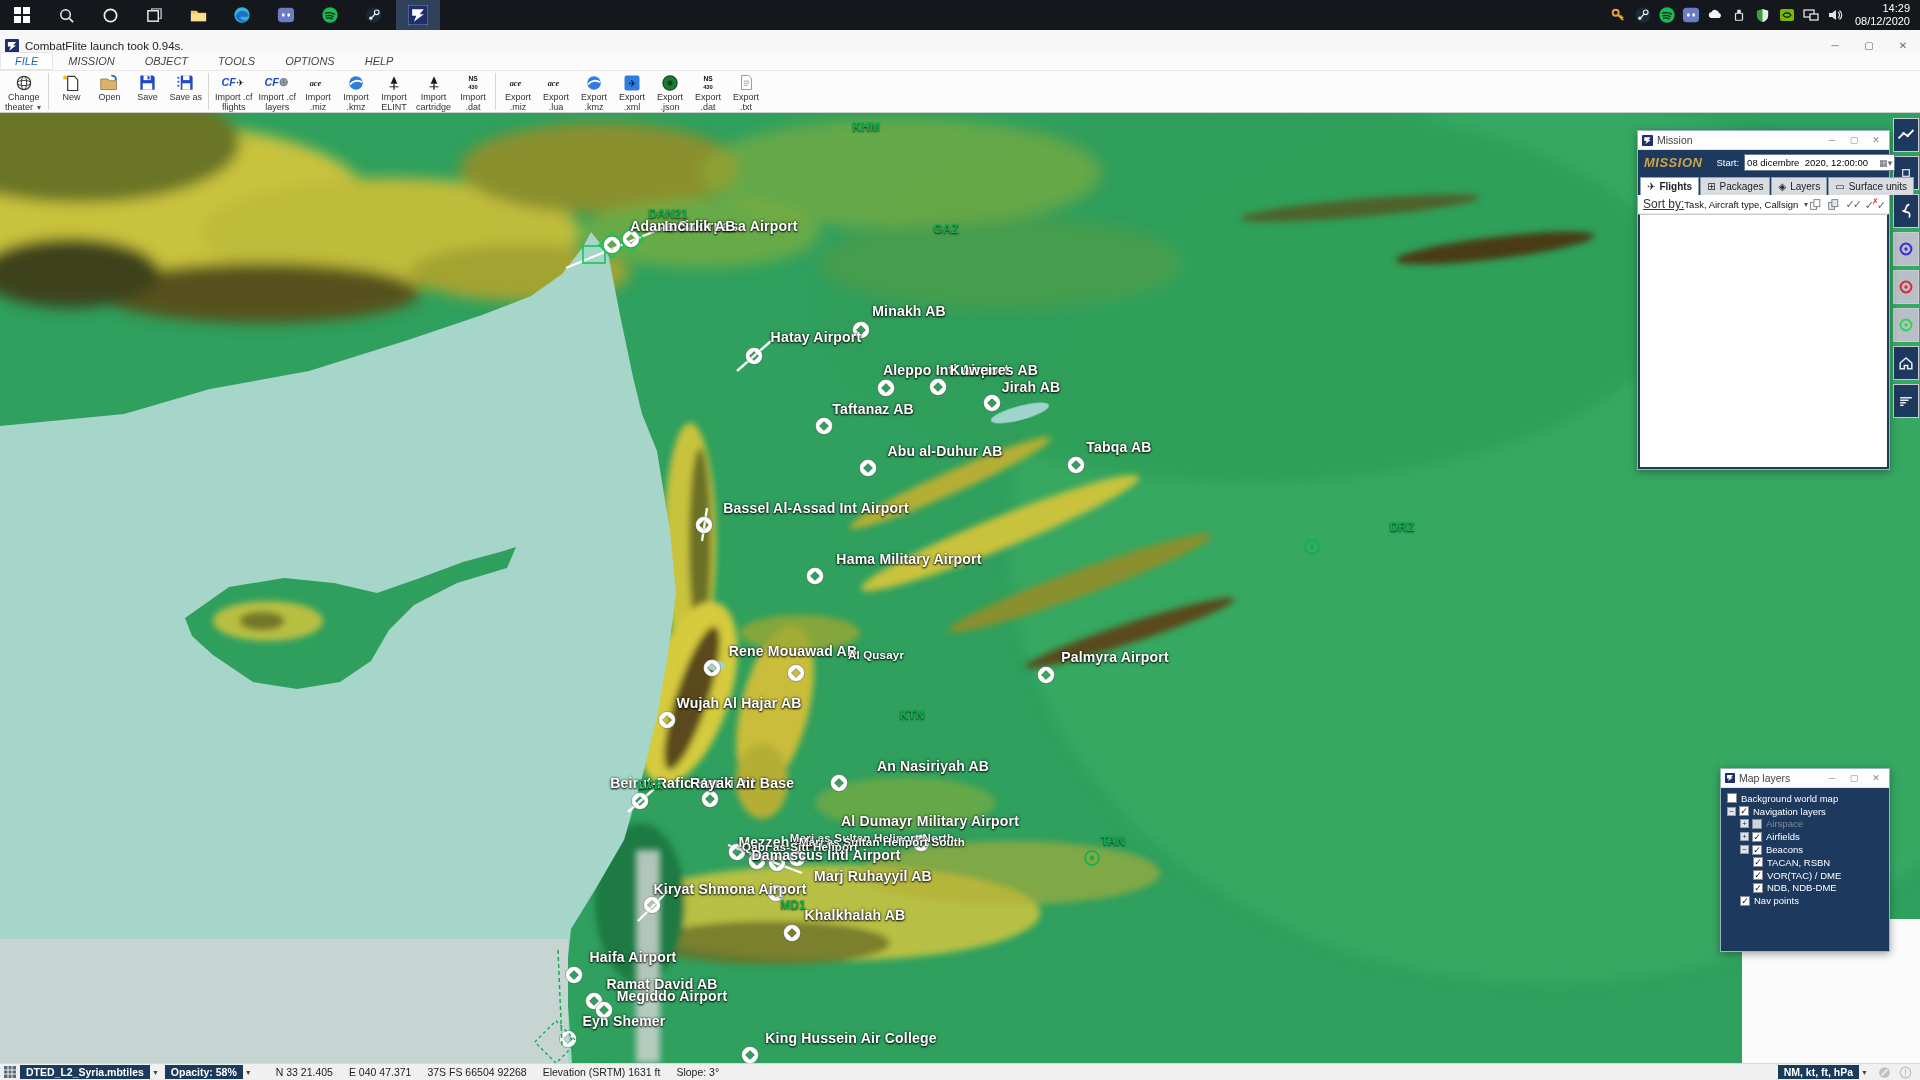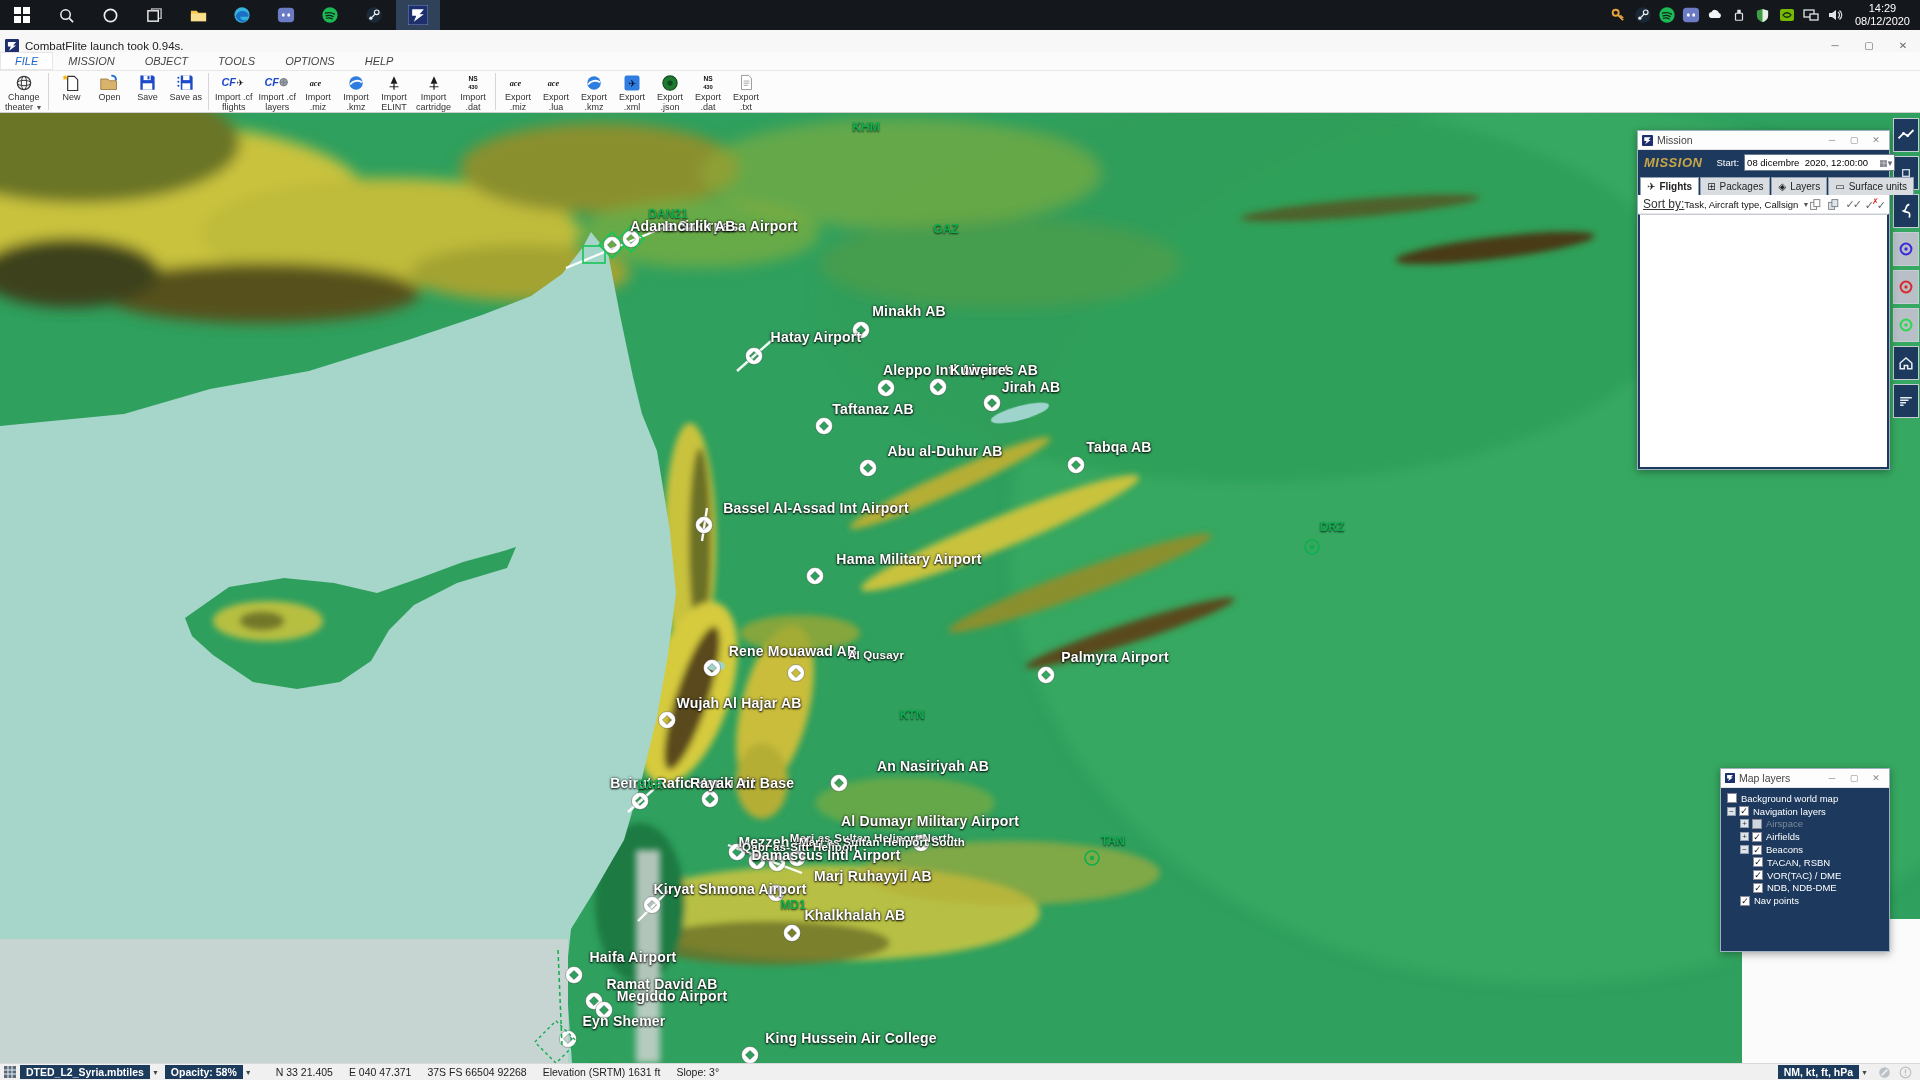--- a/index.html
+++ b/index.html
@@ -8,21 +8,21 @@
     font-family:"Liberation Sans","DejaVu Sans",sans-serif;background:#fff;}
 
   
   .taskbar{position:absolute;left:0;top:0;width:1920px;height:30px;background:#14171c;
     display:flex;align-items:center;z-index:50;}
   .tb-apps{display:flex;align-items:center;height:100%;}
   .tb-app{width:44px;height:30px;display:flex;align-items:center;justify-content:center;cursor:pointer;}
   .tb-app.active{background:#30415a;}
   .tb-tray{margin-left:auto;display:flex;align-items:center;height:100%;}
   .tray-ic{width:24px;height:30px;display:flex;align-items:center;justify-content:center;}
-  .clock{color:#fff;font-size:11px;text-align:center;line-height:13px;padding:0 10px 0 8px;}
+  .clock{color:#fff;font-size:11px;text-align:right;line-height:13px;padding:0 10px 0 8px;}
 
   
   .titlebar{position:absolute;left:0;top:30px;width:1920px;height:32px;background:#f7f7f7;
     border-bottom:1px solid #e3e3e3;display:flex;align-items:center;padding-left:5px;z-index:40;}
   .titlebar .t-ic{margin-right:6px;display:flex;}
   .titlebar .t-text{font-size:11.5px;color:#222;}
   .win-ctrls{margin-left:auto;display:flex;height:100%;}
   .win-btn{width:34px;height:100%;display:flex;align-items:center;justify-content:center;
     font-size:10px;color:#666;cursor:pointer;}
   .menubar{position:absolute;left:0;top:52px;width:1920px;height:19px;background:#fbfbfb;
@@ -600,21 +600,21 @@
         <span class="map-label" style="left: 730px; top: 890px;">Kiryat Shmona Airport</span>
         <span class="map-label" style="left: 855px; top: 916px;">Khalkhalah AB</span>
         <span class="map-label" style="left: 633px; top: 958px;">Haifa Airport</span>
         <span class="map-label" style="left: 662px; top: 985px;">Ramat David AB</span>
         <span class="map-label" style="left: 672px; top: 997px;">Megiddo Airport</span>
         <span class="map-label" style="left: 624px; top: 1022px;">Eyn Shemer</span>
         <span class="map-label" style="left: 851px; top: 1039px;">King Hussein Air College</span>
         <span class="zone-label" style="left: 866px; top: 128px;">KHM</span>
         <span class="zone-label" style="left: 946px; top: 230px;">GAZ</span>
         <span class="zone-label" style="left: 668px; top: 215px;">DAN21</span>
-        <span class="zone-label" style="left: 1332px; top: 528px;">DRZ</span>
+        <span class="zone-label" style="left: 1402px; top: 528px;">DRZ</span>
         <span class="zone-label" style="left: 912px; top: 716px;">KTN</span>
         <span class="zone-label" style="left: 650px; top: 786px;">BAR</span>
         <span class="zone-label" style="left: 793px; top: 888px; margin-top: 18px;">MD1</span>
         <span class="zone-label" style="left: 1113px; top: 842px;">TAN</span>
         <span class="zone-label" style="left: 601px; top: 1068px; text-align: right;">NAT</span>
       </div>
   </div>
 
   <div class="right-strip" id="right-strip">
       <div class="rs-btn navy">

